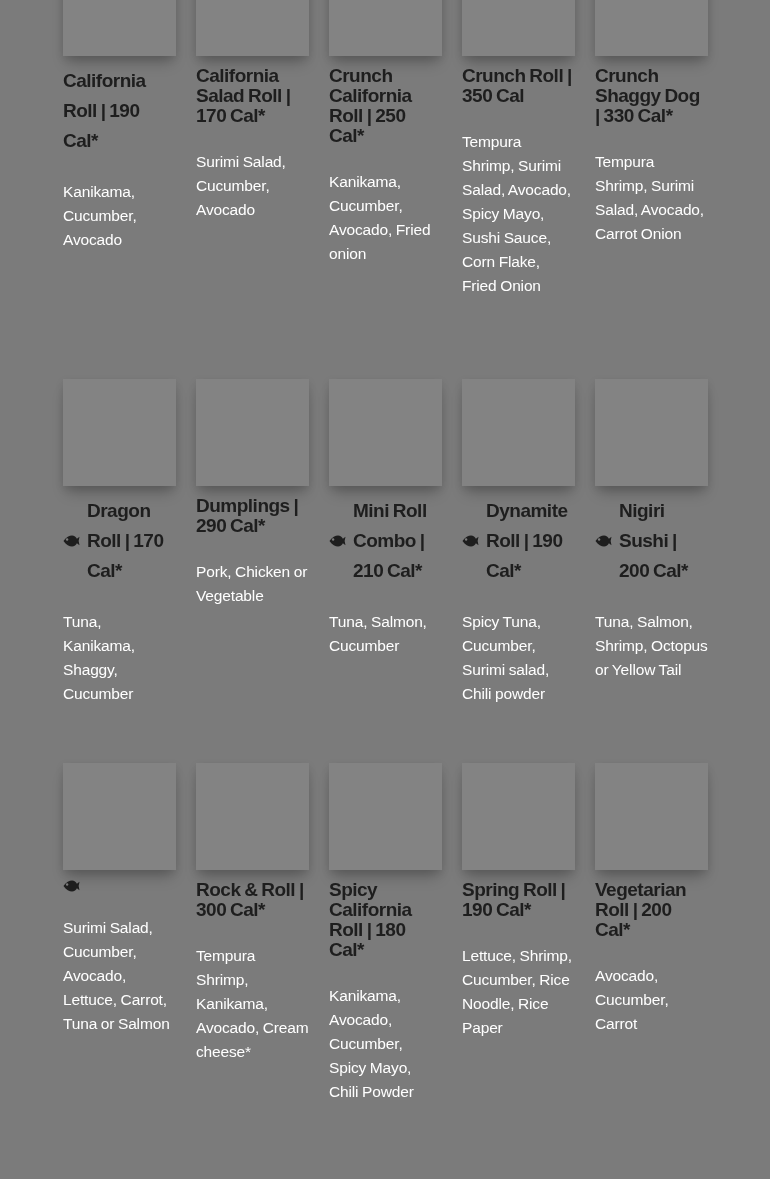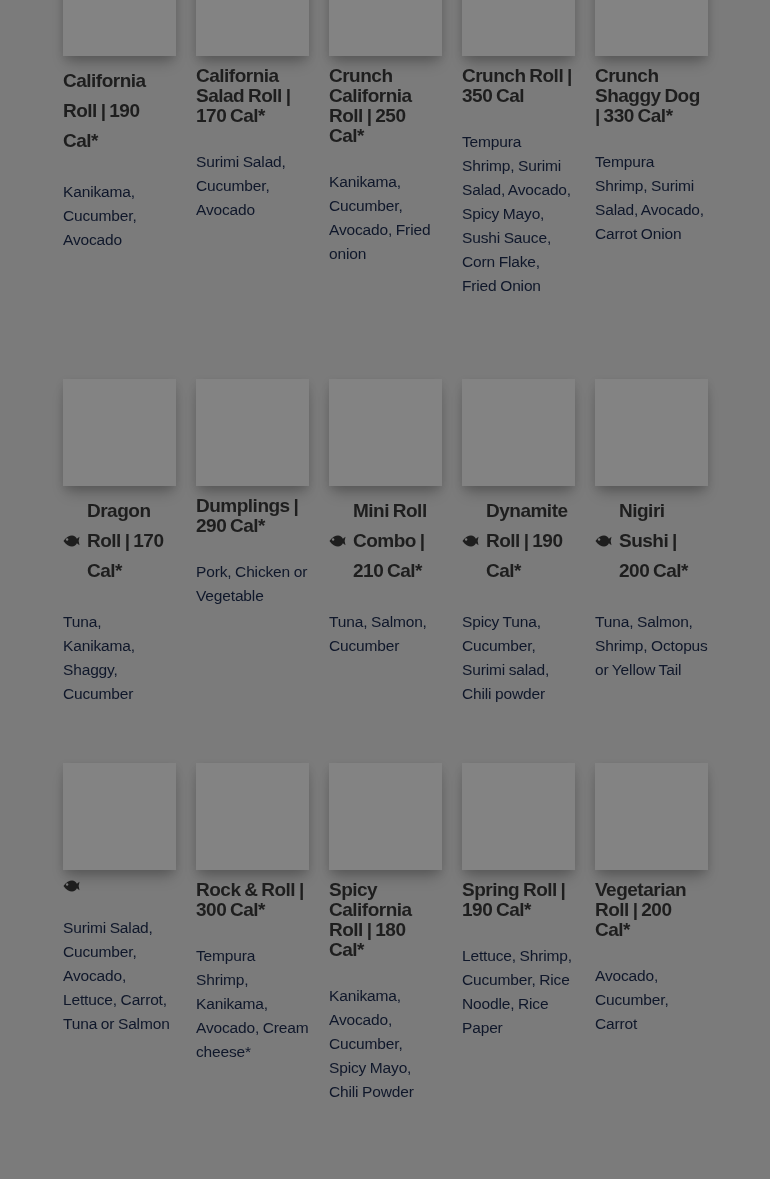--- a/index.html
+++ b/index.html
@@ -54,21 +54,21 @@
     letter-spacing: -0.5px;
     word-spacing: -1px;
   }
   .item.loose .title { line-height: 30px; }
   .item.tight .title { line-height: 20px; }
 
   .desc {
     margin-top: 24px;
     font-size: 15.5px;
     line-height: 24px;
-    color: #0f172a;
+    color: #ffffff;
     letter-spacing: -0.15px;
     word-spacing: -0.5px;
   }
 </style>
 </head>
 <body>
 
 <div class="screen">
 
   <div class="menu-row row-1">

